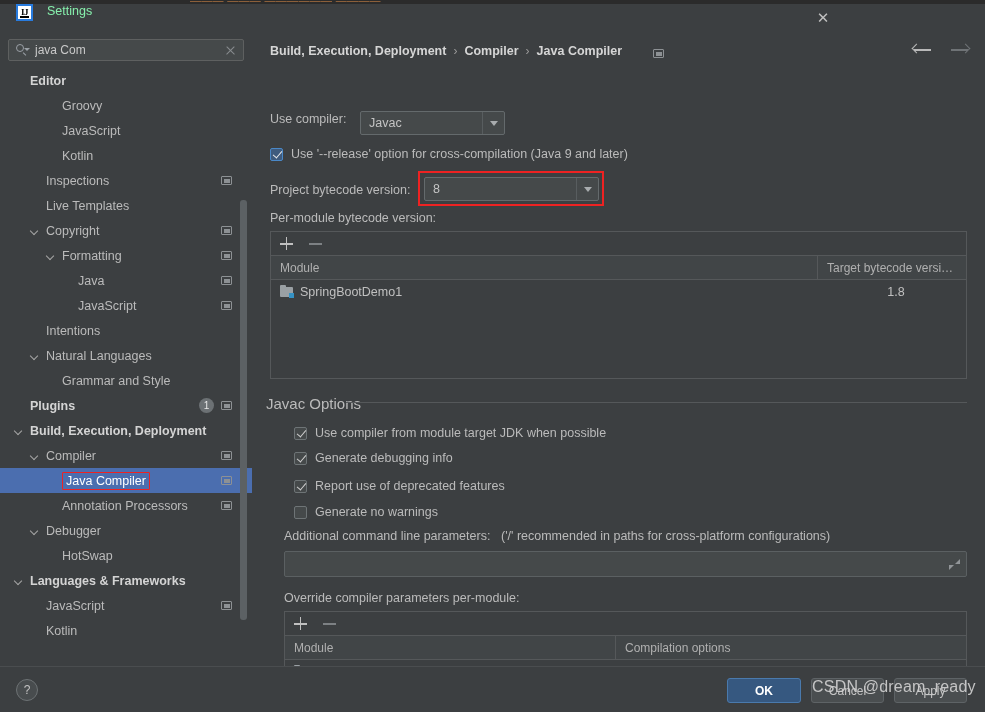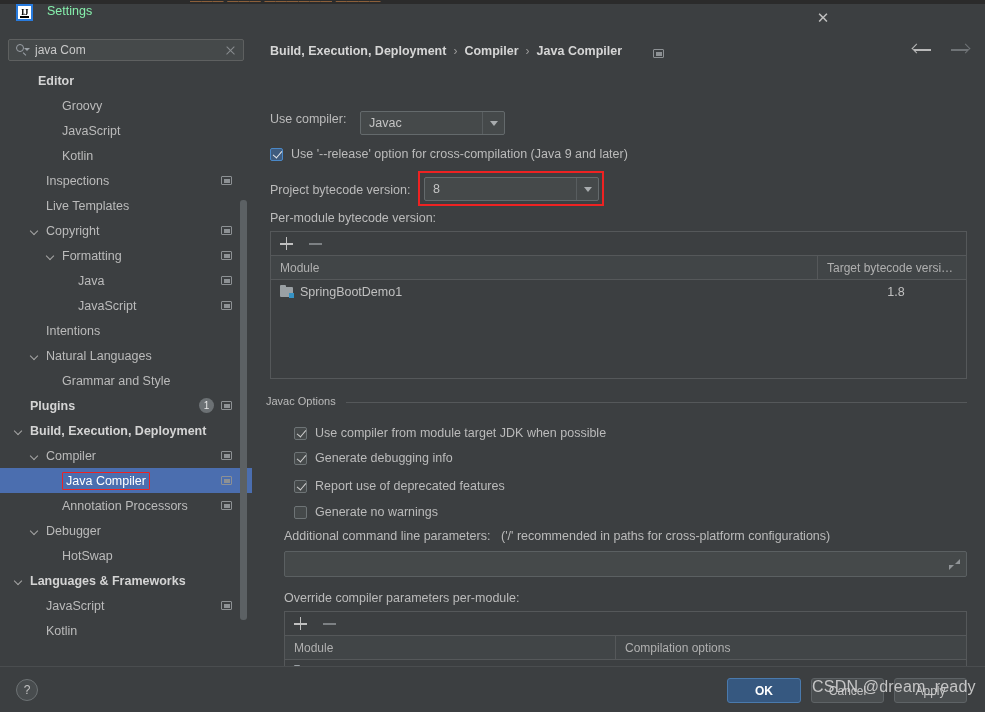--- a/index.html
+++ b/index.html
@@ -300,21 +300,21 @@
     position: absolute; left: 0; top: -1px; width: 6px; height: 3px;
     background: #9aa0a4; border-radius: 1px 1px 0 0;
   }
   .mod-icon .dot {
     position: absolute; right: 0px; bottom: 0px; width: 5px; height: 5px;
     background: #3592c4;
   }
 
   
   .group-title {
-    position: absolute; font-size: 11px; color: #bbbbbb;
+    position: absolute; font-size: 15px; color: #bbbbbb;
     background: #3c3f41; padding-right: 6px;
   }
   .group-line {
     position: absolute; height: 1px; background: #55585a;
   }
 
   .textbox {
     position: absolute;
     background: #45494a; border: 1px solid #5b6062; border-radius: 2px;
     display: flex; align-items: center; justify-content: flex-end;
@@ -387,21 +387,21 @@
       <div class="search-icon">
         <div class="ring"></div>
           <div class="stem"></div>
           <div class="caret"></div>
       </div>
       <input class="search-input" type="text" value="java Com" style="">
       <div class="search-clear"></div>
     </div>
     <div class="tree" id="tree">
         <div class="tree-row bold">
-          <span class="tree-label" style="margin-left: 38px;">Editor</span>
+          <span class="tree-label" style="margin-left: 30px;">Editor</span>
         </div>
         <div class="tree-row">
           <span class="tree-label" style="margin-left: 62px;">Groovy</span>
         </div>
         <div class="tree-row">
           <span class="tree-label" style="margin-left: 62px;">JavaScript</span>
         </div>
         <div class="tree-row">
           <span class="tree-label" style="margin-left: 62px;">Kotlin</span>
         </div>

